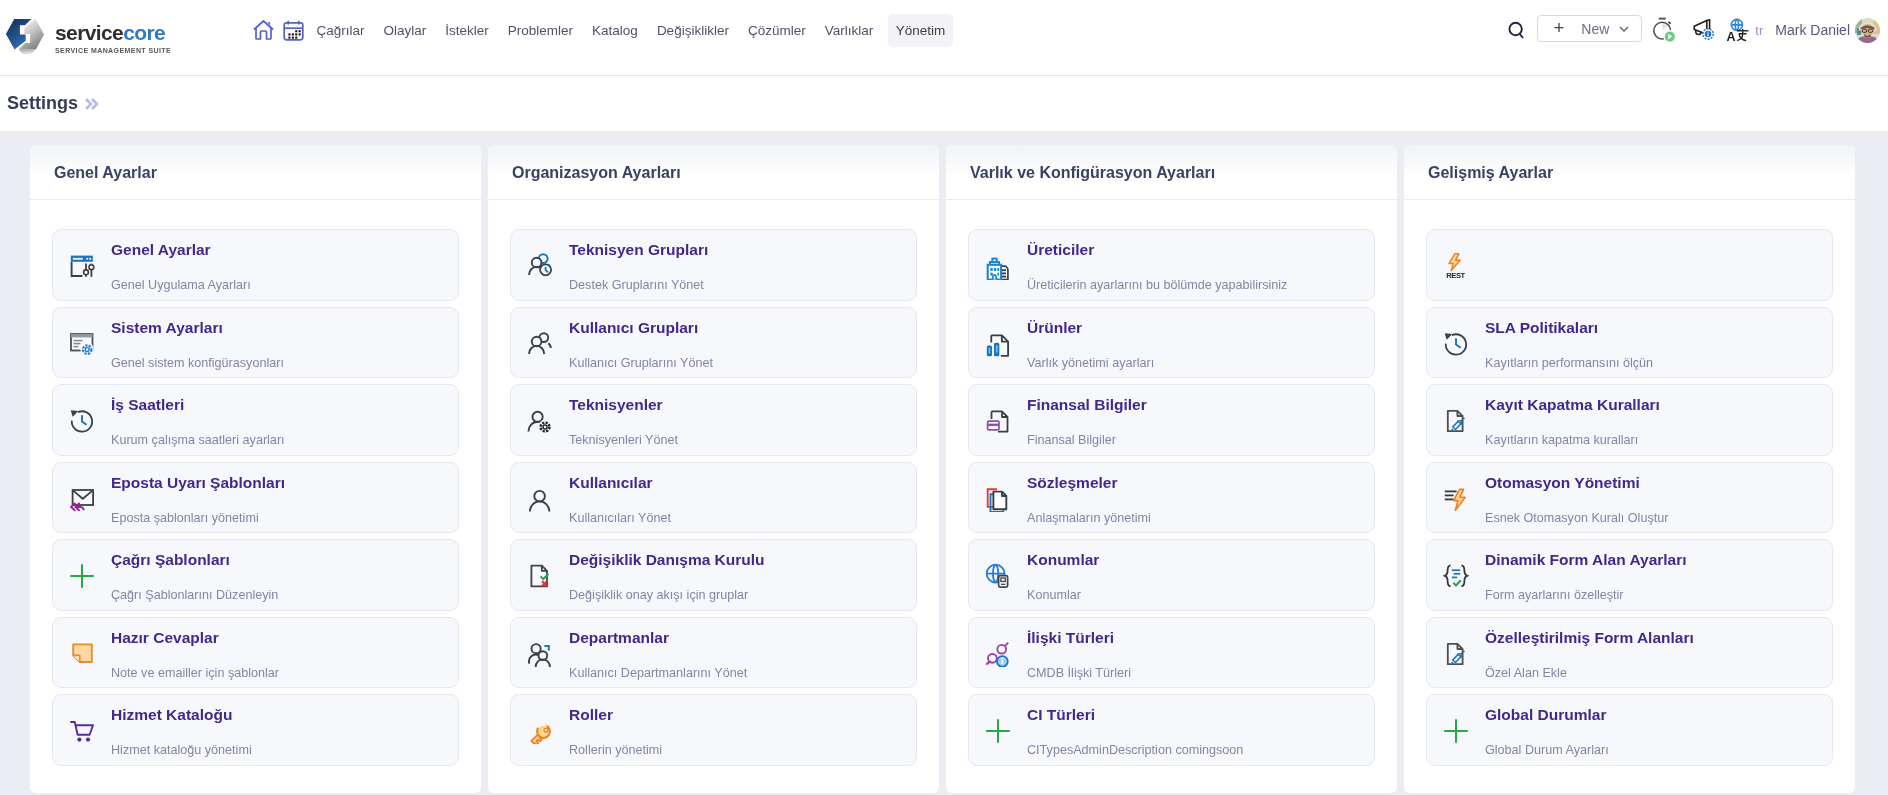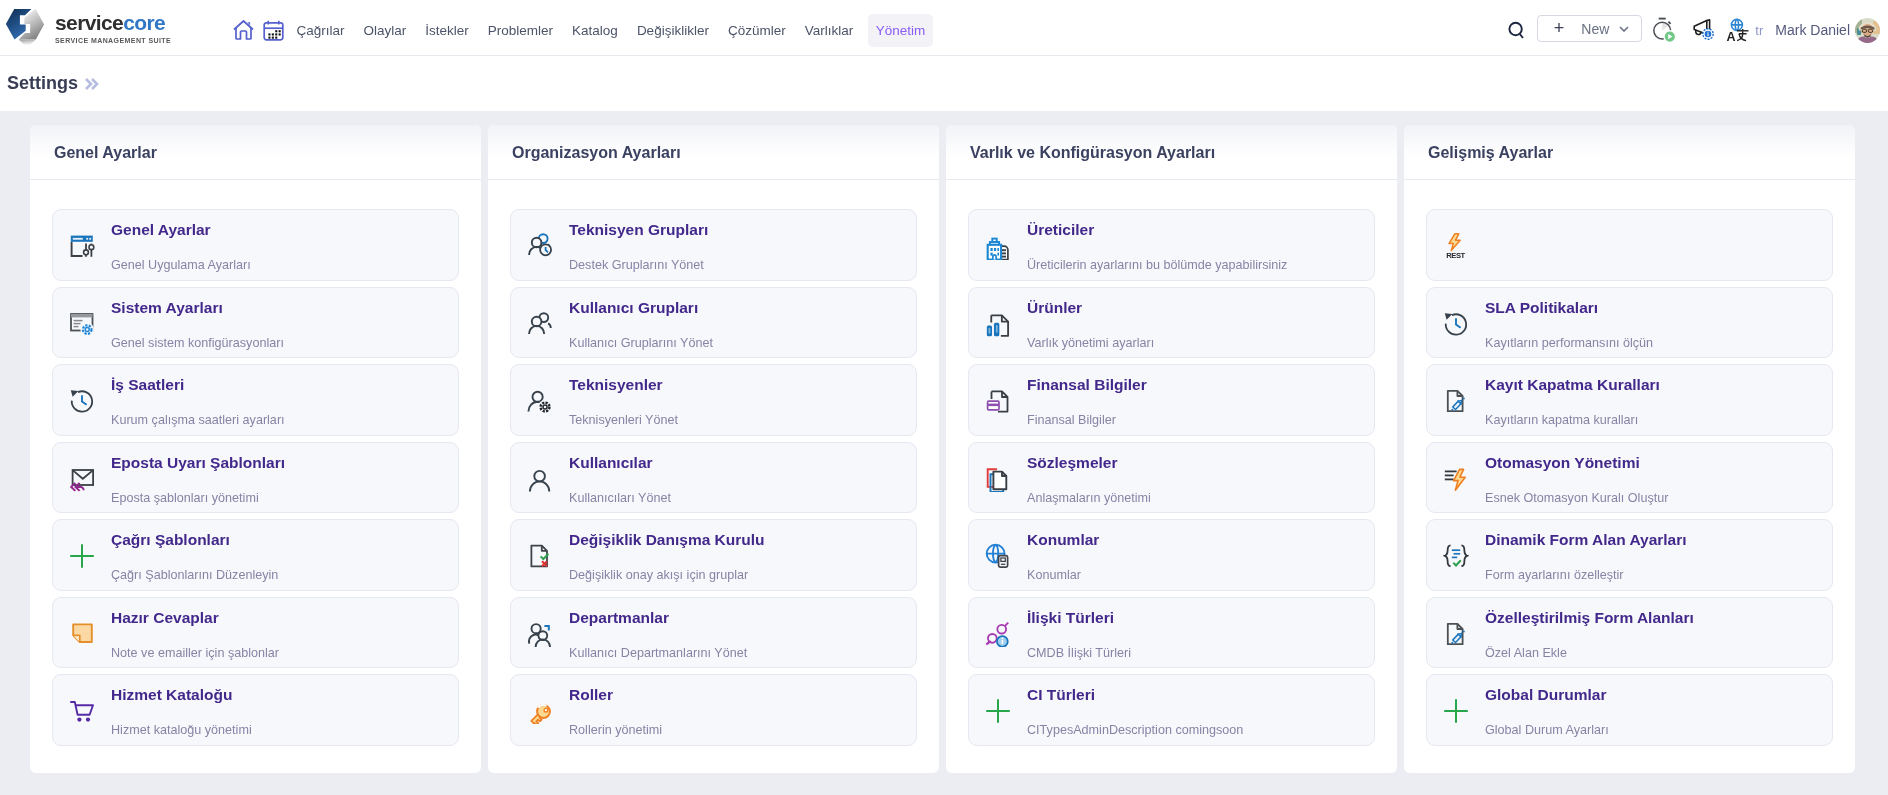--- a/index.html
+++ b/index.html
@@ -1,32 +1,32 @@
 <!DOCTYPE html>
 <html lang="tr"><head>
 <meta charset="utf-8">
 <title>Settings</title>
 <style>
 * { margin:0; padding:0; box-sizing:border-box; }
 html,body { width:1888px; height:795px; overflow:hidden; }
 body { font-family:"Liberation Sans", sans-serif; background:#ecedf3; }
 
 
-.topbar { height:56px; background:#fff; border-bottom:1px solid #e8e8ee; display:flex; align-items:center; position:relative; }
+.topbar { height:76px; background:#fff; border-bottom:1px solid #e8e8ee; display:flex; align-items:center; position:relative; }
 .logo { display:flex; align-items:center; margin-left:5px; }
 .logo svg { width:48px; height:60px; margin-top:3px; margin-left:-4px; }
 .logo-text { margin-left:6px; line-height:1; }
 .logo-main { font-size:21px; font-weight:bold; color:#2f2f31; letter-spacing:-0.6px; }
 .logo-main b { color:#3077c5; }
 .logo-sub { font-size:7px; color:#58585b; letter-spacing:0.42px; margin-top:4px; font-weight:bold; }
 
-.mainnav { display:flex; align-items:center; position:absolute; left:232px; top:0; height:60px; }
+.mainnav { display:flex; align-items:center; position:absolute; left:252px; top:0; height:60px; }
 .mainnav .navicon { display:flex; align-items:center; margin-right:8px; }
 .mainnav a { text-decoration:none; color:#4c5468; font-size:13.5px; padding:9px 9.5px; white-space:nowrap; }
-.mainnav a.active { background:#f2f2f7; border-radius:5px; color:#8b5cf6; margin-left:5px; padding:9px 8px; }
+.mainnav a.active { background:#f2f2f7; border-radius:5px; color:#404040; margin-left:5px; padding:9px 8px; }
 
 .topright { position:absolute; right:0; top:0; height:60px; display:flex; align-items:center; }
 .searchbtn { margin-right:12px; display:flex; }
 .newbtn { display:flex; align-items:center; border:1px solid #d7d9e2; border-radius:4px; height:27px; padding:0 12px 0 16px; background:#fff; margin-right:9px; align-self:flex-start; margin-top:15px; }
 .newbtn .plus { font-size:18px; color:#3c4254; margin-right:17px; font-weight:400; line-height:1; margin-top:-2px; }
 .newbtn .nlabel { font-size:14px; color:#6a7183; margin-right:10px; }
 .ticon { margin-right:11px; display:flex; }
 .trlabel { font-size:13px; color:#8f96c9; margin-right:12px; margin-left:4px; }
 .uname { font-size:14px; color:#55597c; margin-right:5px; }
 .avatar { width:25px; height:25px; border-radius:50%; overflow:hidden; margin-right:8px; }

